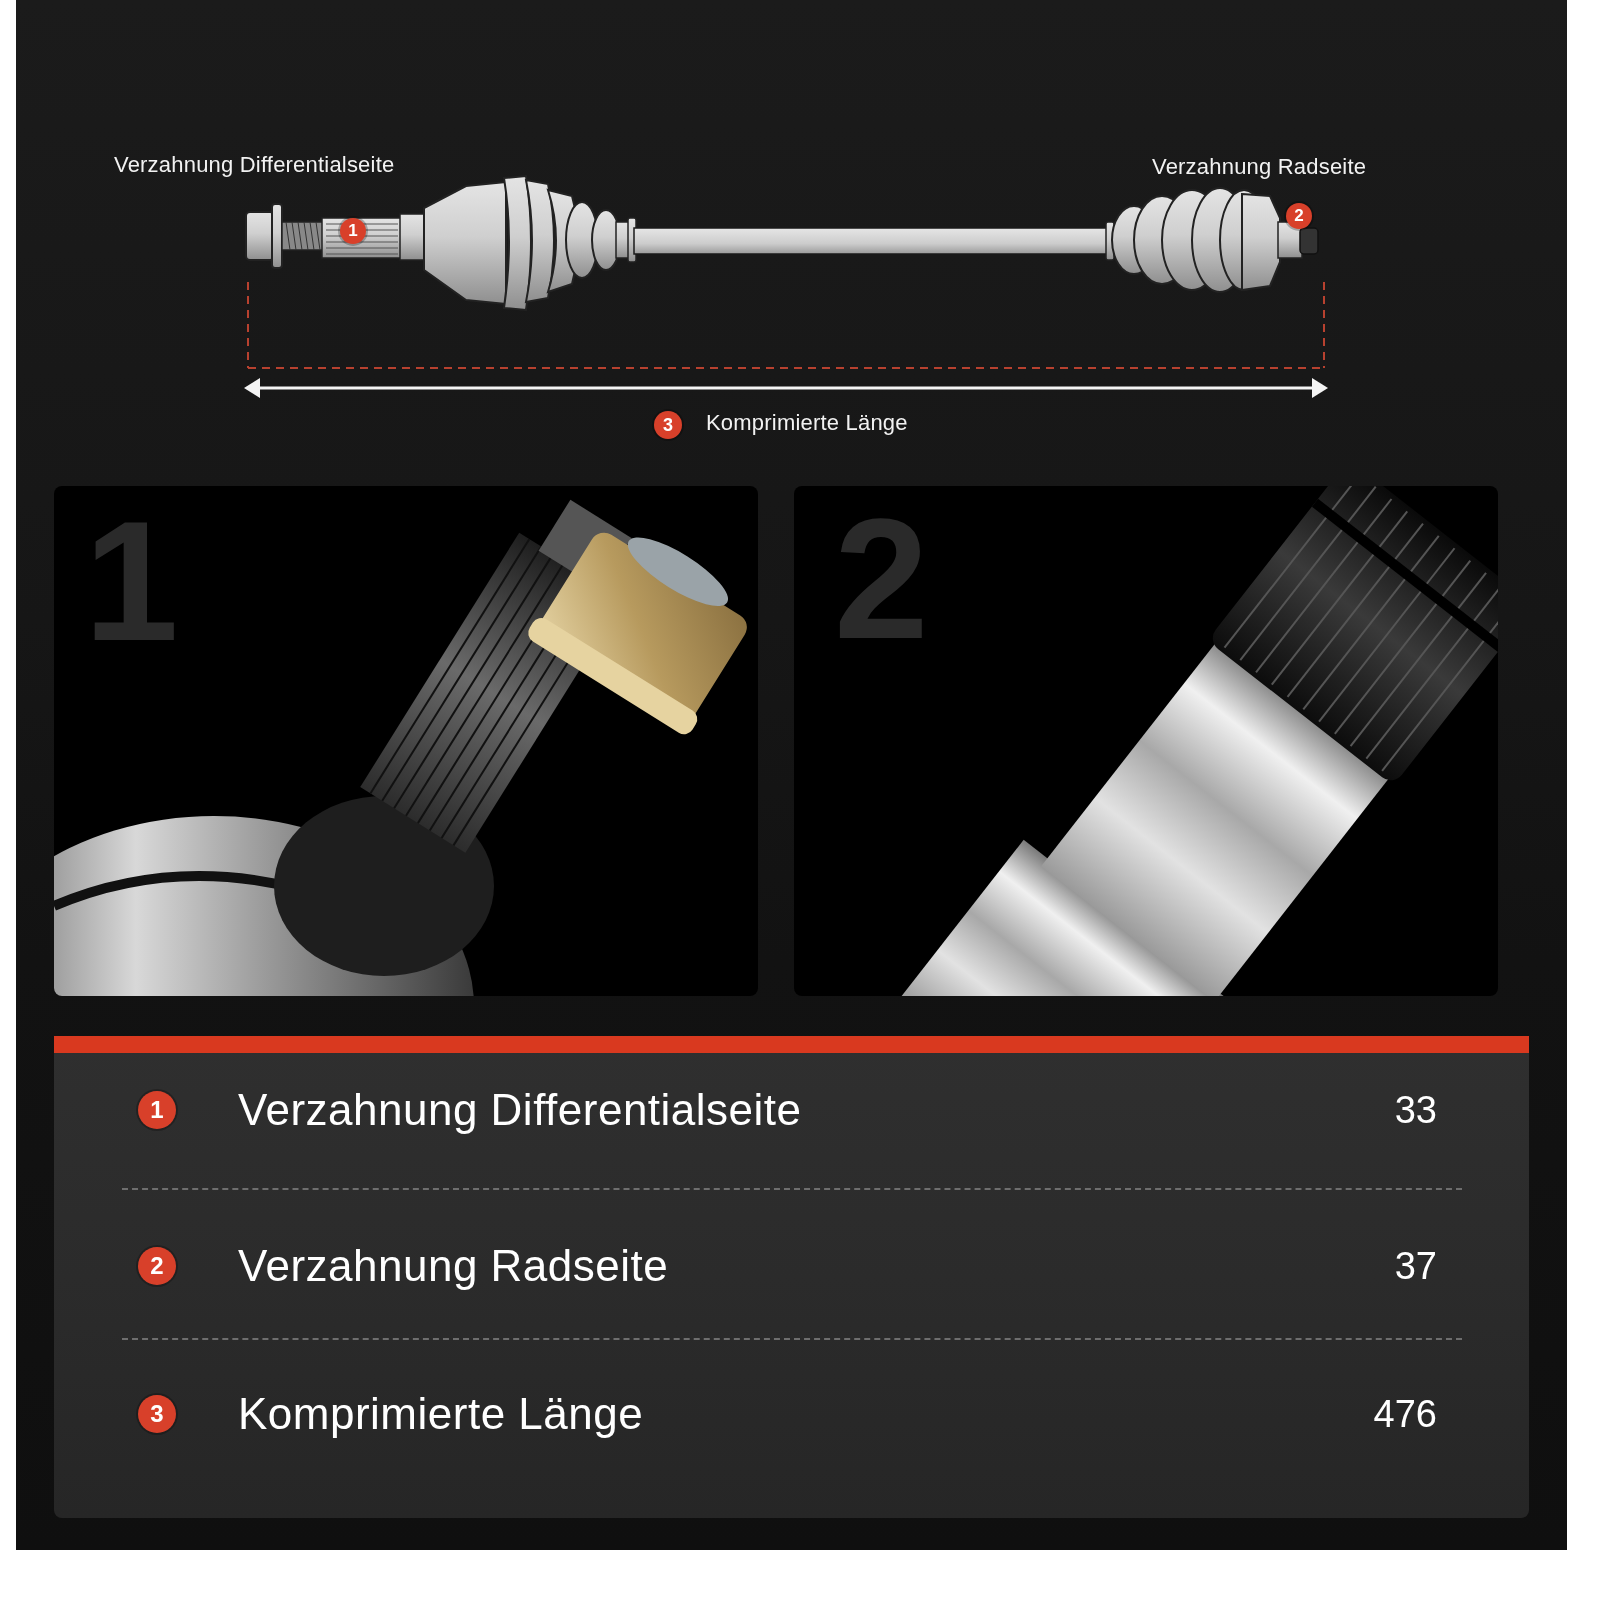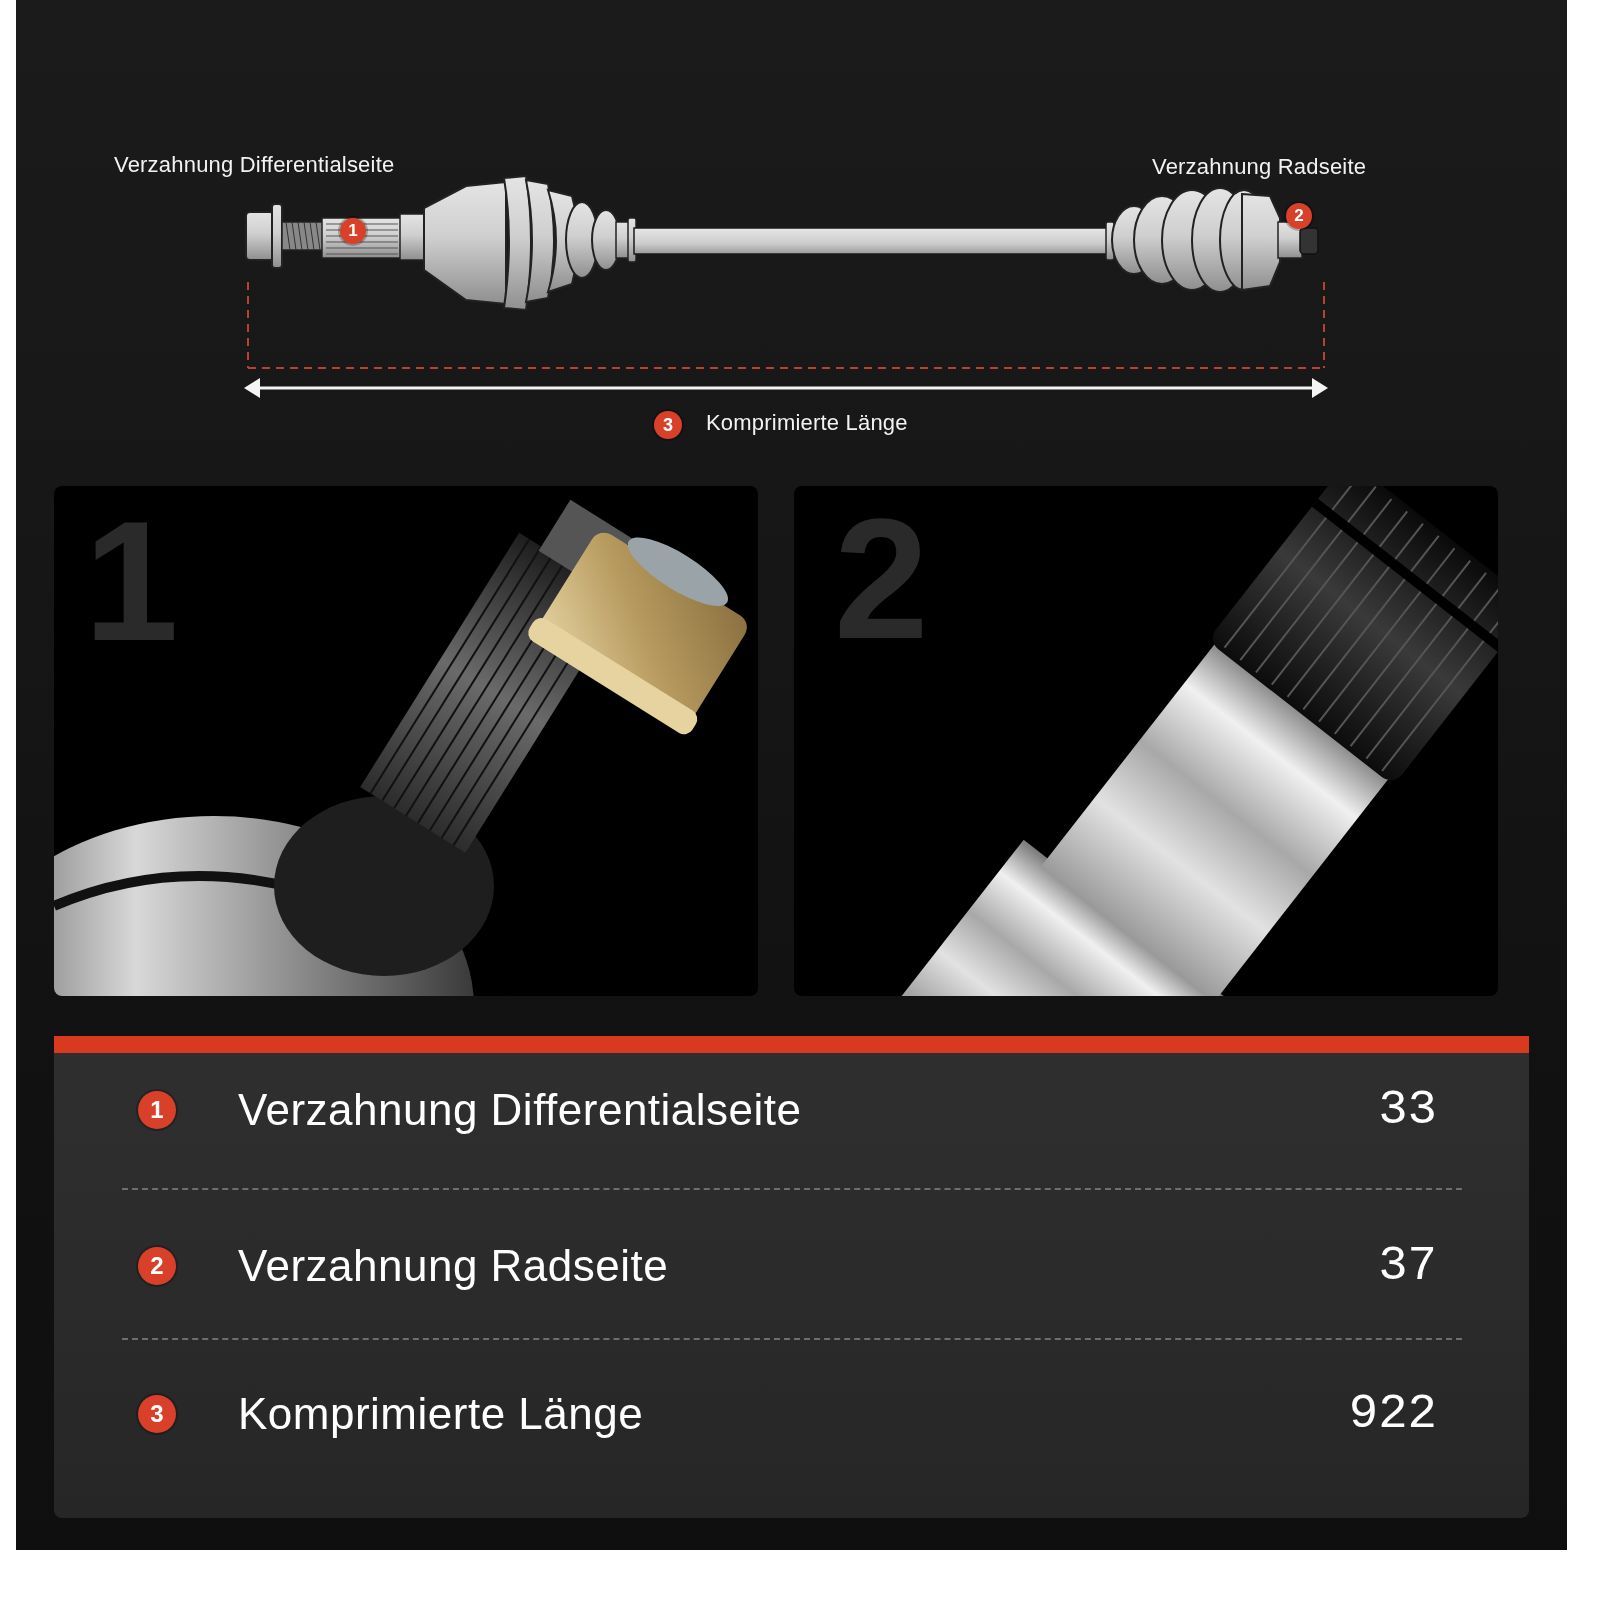--- a/index.html
+++ b/index.html
@@ -49,21 +49,21 @@
   .spec-bar { position: absolute; left: 0; top: 0; width: 100%; height: 17px; background: #d9391f; }
   .spec-row { position: absolute; left: 0; width: 100%; height: 120px; }
   .spec-row .badge { left: 84px; top: 50%; transform: translateY(-50%); }
   .spec-label {
     position: absolute; left: 184px; top: 50%; transform: translateY(-50%);
     color: #ffffff; font-size: 44px; font-family: "Liberation Sans", sans-serif;
     white-space: nowrap; letter-spacing: 0.5px;
   }
   .spec-value {
     position: absolute; right: 92px; top: 50%; transform: translateY(-50%);
-    color: #ffffff; font-size: 49px; font-family: Liberation Mono, monospace;
+    color: #ffffff; font-size: 38px; font-family: Liberation Sans, sans-serif;
     white-space: nowrap;
   }
   .spec-divider {
     position: absolute; left: 68px; width: 1340px; height: 0;
     border-top: 2px dashed #6e6e6e;
   }
 </style>
 </head>
 <body>
 
@@ -256,17 +256,17 @@
     <div class="spec-row" style="top:170px;">
       <div class="badge lg">2</div>
       <div class="spec-label">Verzahnung Radseite</div>
       <div class="spec-value">37</div>
     </div>
     <div class="spec-divider" style="top:302px;"></div>
 
     <div class="spec-row" style="top:318px;">
       <div class="badge lg">3</div>
       <div class="spec-label">Komprimierte Länge</div>
-      <div class="spec-value">922</div>
+      <div class="spec-value">476</div>
     </div>
   </div>
 
 </div>
 
 </body></html>

